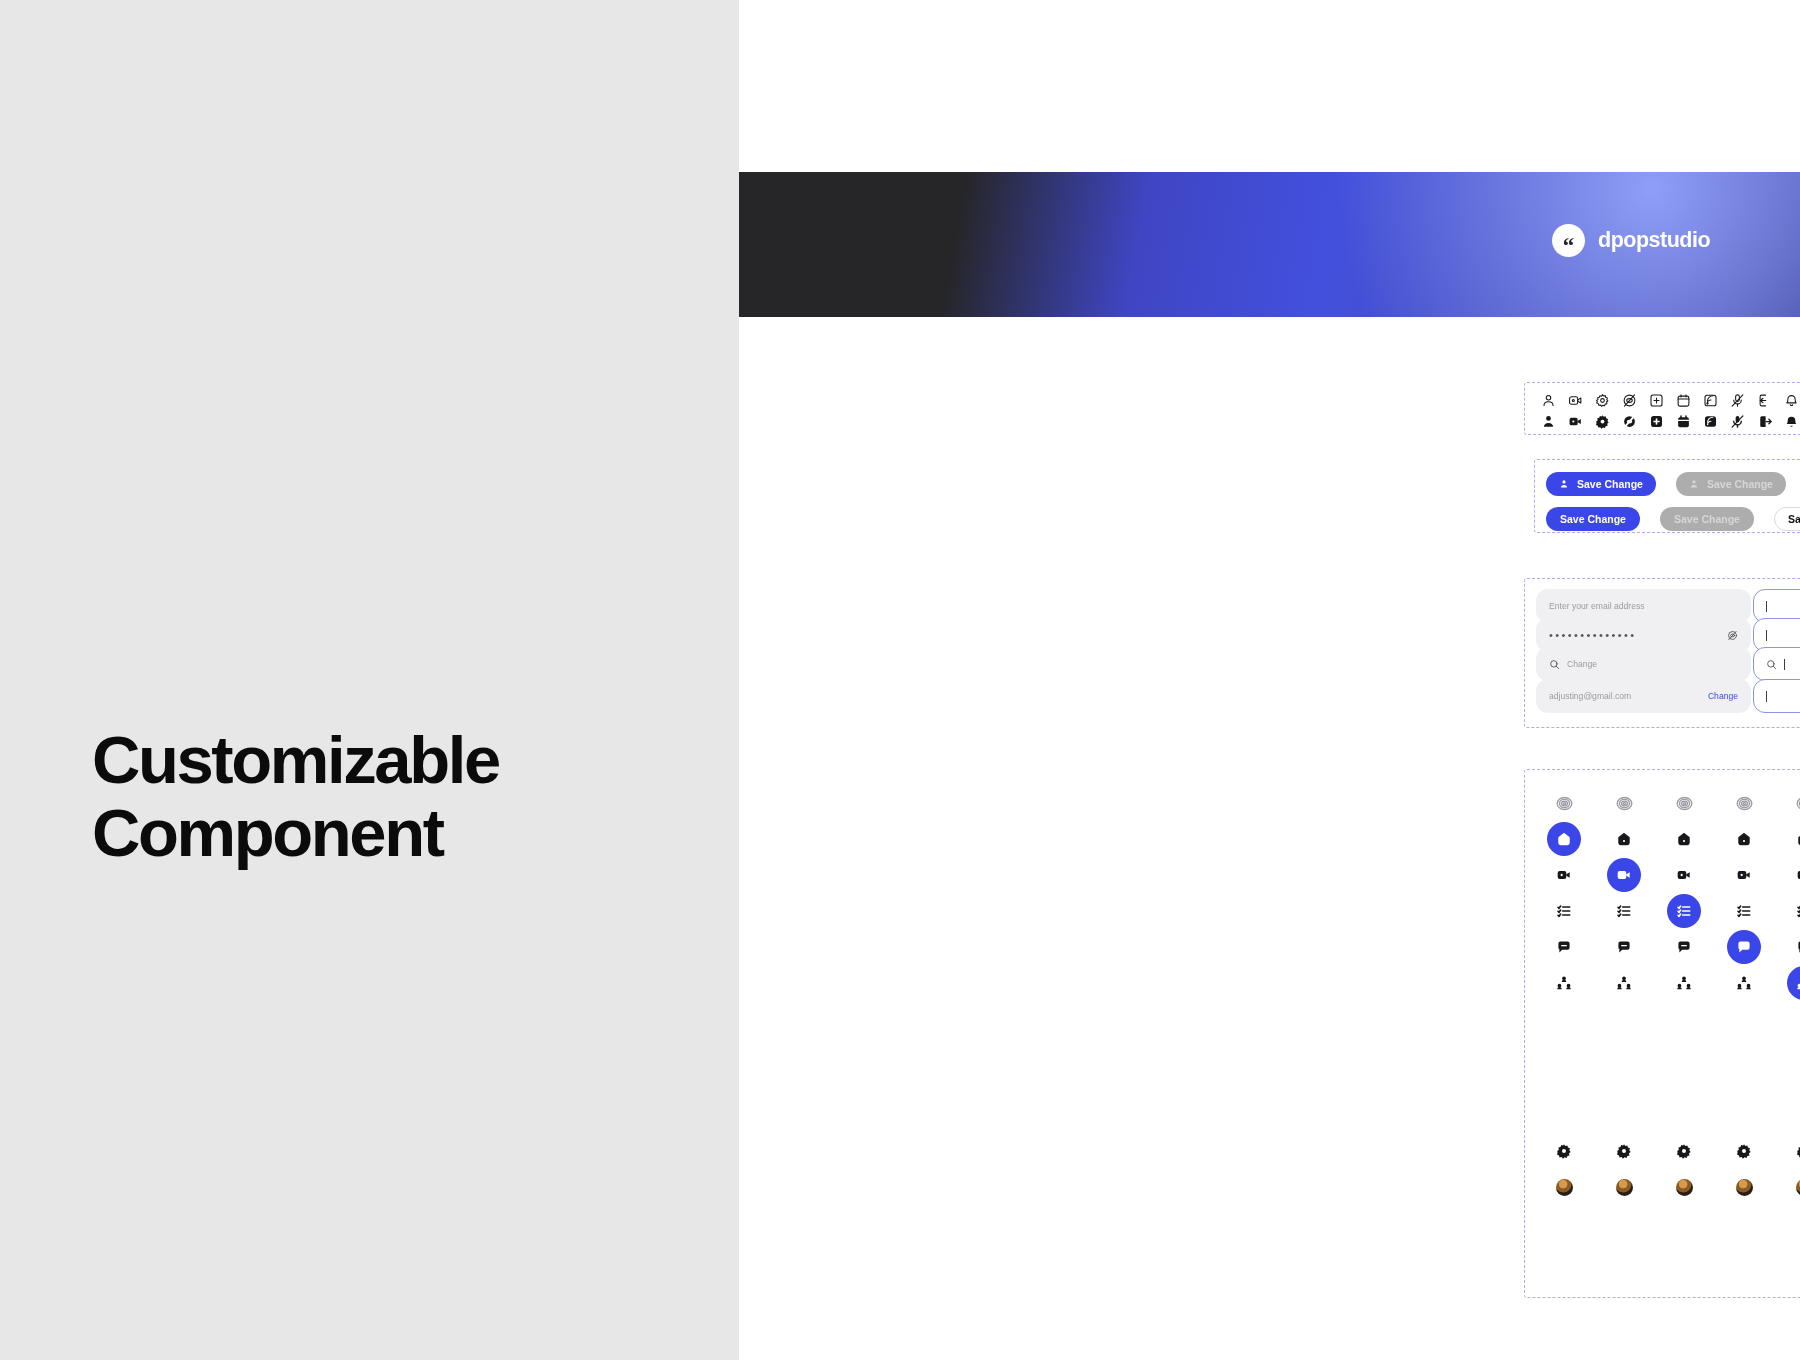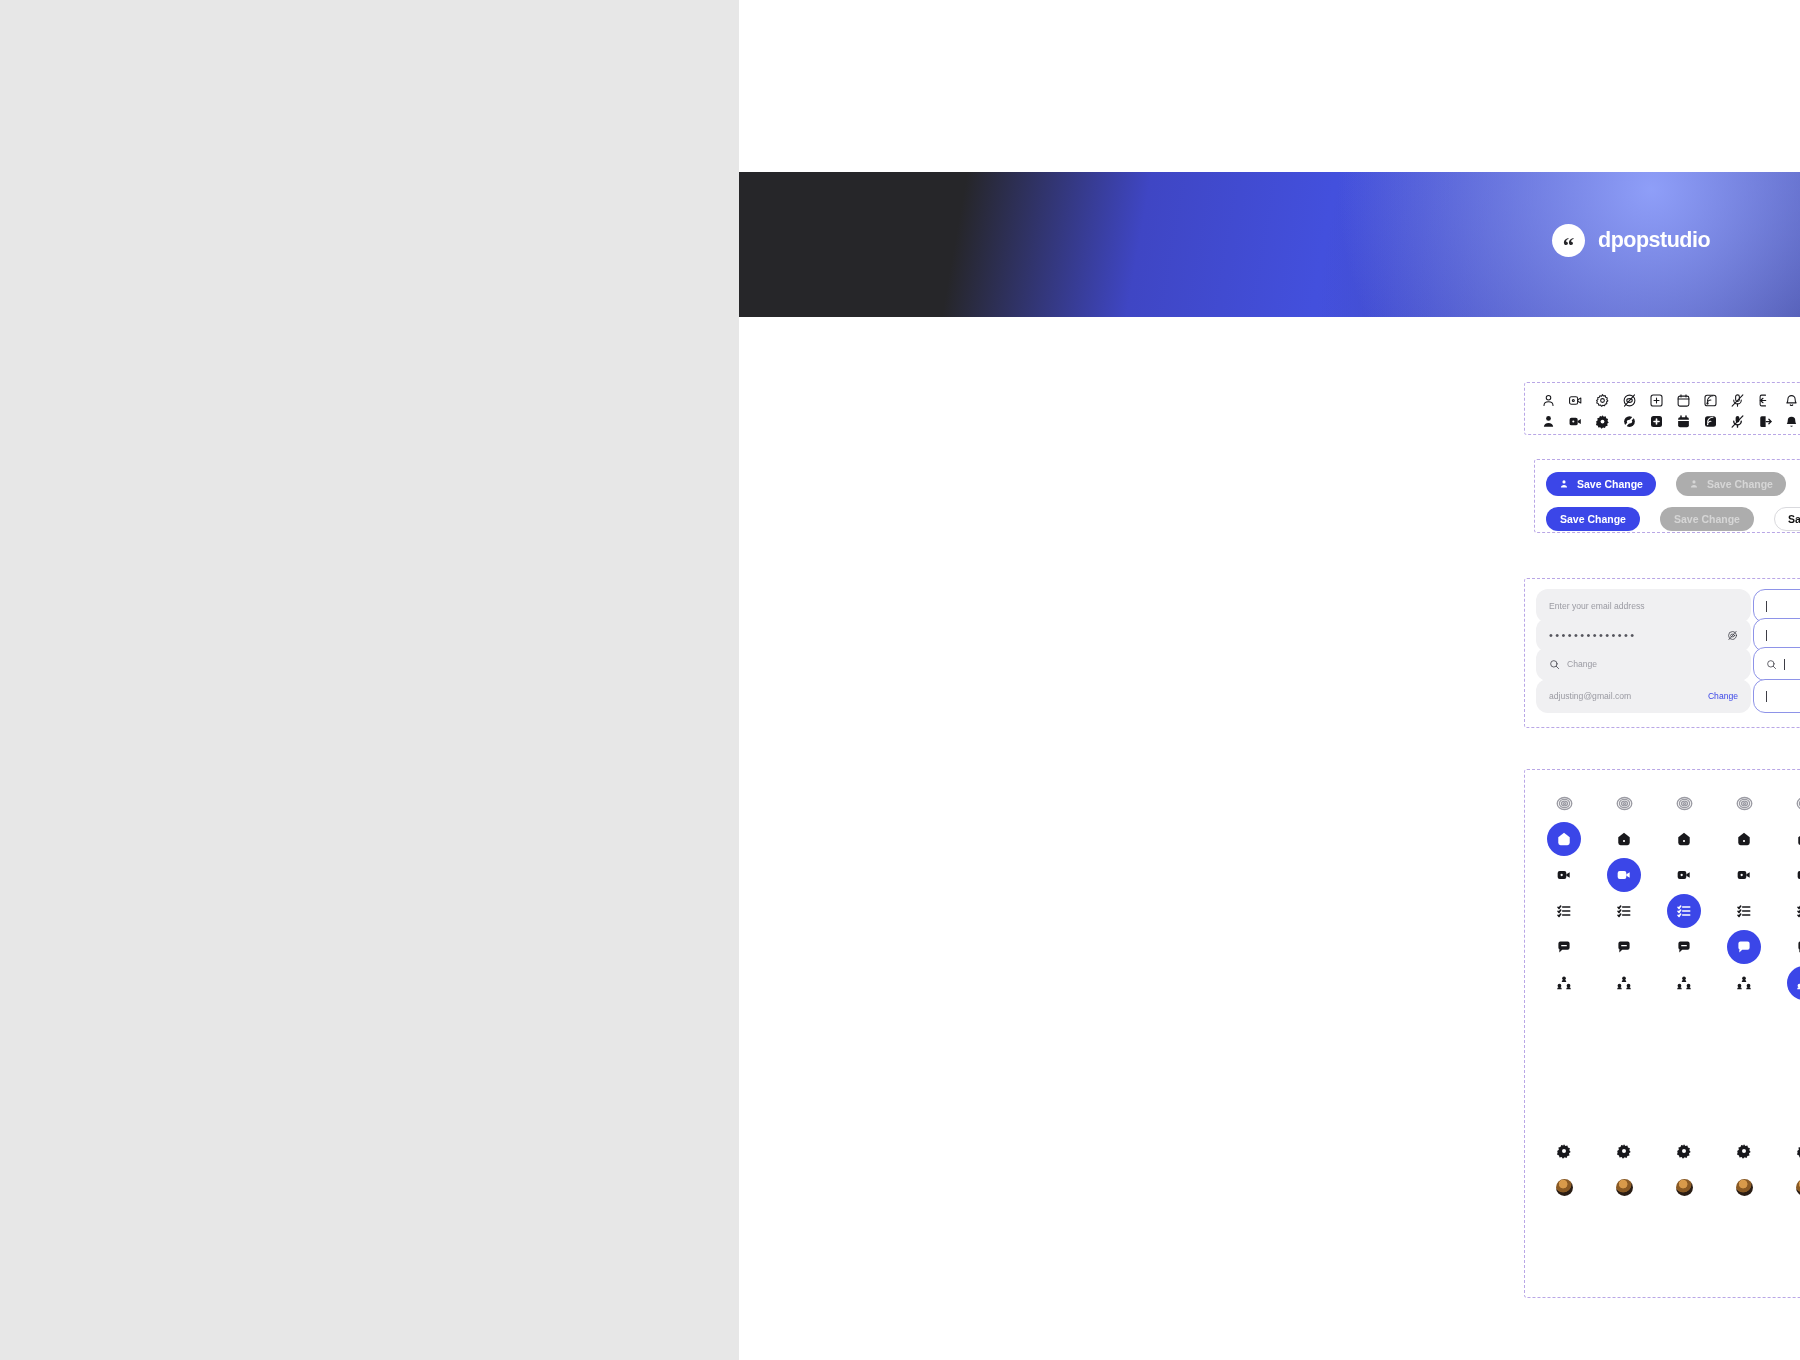--- a/index.html
+++ b/index.html
@@ -95,20 +95,21 @@
   
   #grid-frame{ left:785px; top:769px; width:422px; height:529px; }
   .gi{ position:absolute; width:34px; height:34px; border-radius:50%;
        display:flex; align-items:center; justify-content:center; }
   .gi.active{ background:#3b46e8; }
 </style>
 </head>
 <body>
 
 <div id="left-panel">
+  <h1 id="hero-title">Customizable Component</h1>
 </div>
 
 <div id="canvas">
 
   <div id="header">
     <div id="header-grad"></div>
   </div>
   <div id="logo-wrap">
     <div id="logo-mark">“</div>
     <div id="logo-text">dpopstudio</div>

